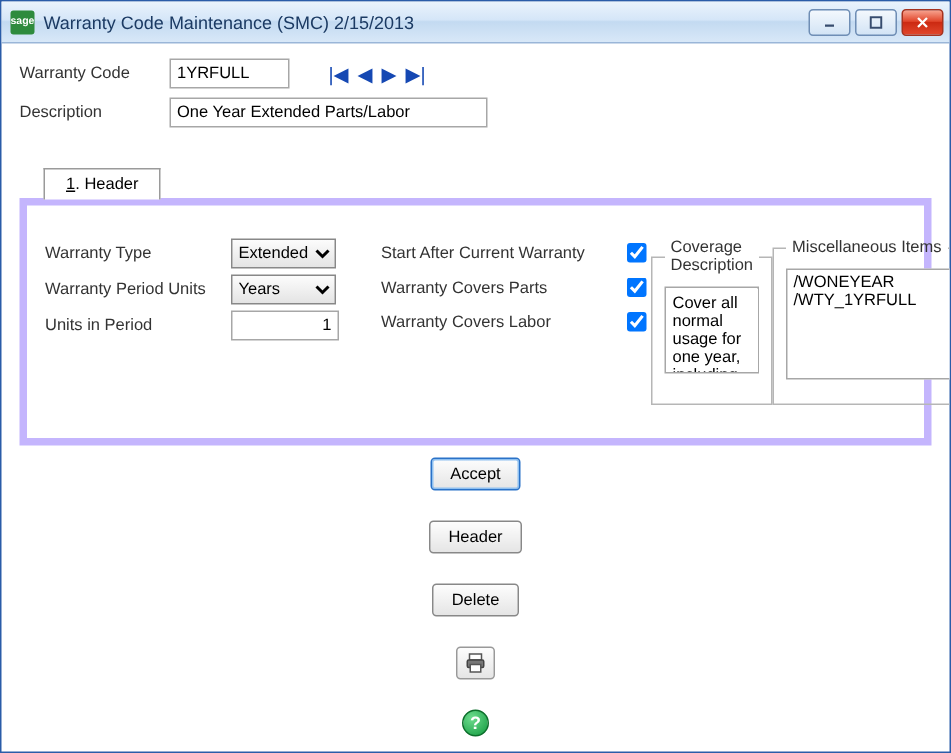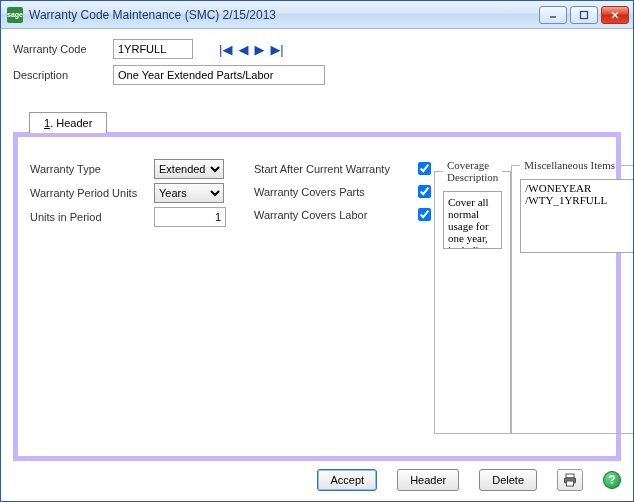--- a/index.html
+++ b/index.html
@@ -115,21 +115,20 @@
     background: linear-gradient(to bottom,#fcfcfc,#e4e4e4);
   }
   input.num { text-align: right; width: 72px; }
   input[type=checkbox] { width: 13px; height: 13px; }
 
   fieldset {
     border: 1px solid #b6b6b6;
     margin: 0 0 10px 0;
     padding: 8px 8px 8px 8px;
     position: relative;
-    font-family: Liberation Serif, serif;
   }
   fieldset legend {
     font-size: 11px;
     color: #333;
     padding: 0 4px;
   }
   textarea {
     width: 100%;
     font: inherit;
     border: 1px solid #a7a7a7;
@@ -157,20 +156,21 @@
   .btn.primary {
     border: 1px solid #2a72c8;
     box-shadow: 0 0 0 1px #8fc0f0 inset;
   }
   .footer {
     display: flex;
     justify-content: flex-end;
     gap: 20px;
     padding: 8px 12px 10px 12px;
     align-items: center;
+    flex-direction: column;
   }
   .icon-btn {
     width: 26px; height: 22px;
     border: 1px solid #999;
     border-radius: 3px;
     background: linear-gradient(to bottom,#fdfdfd,#e5e5e5);
     display: flex; align-items: center; justify-content: center;
     cursor: pointer;
   }
   .help-circle {

